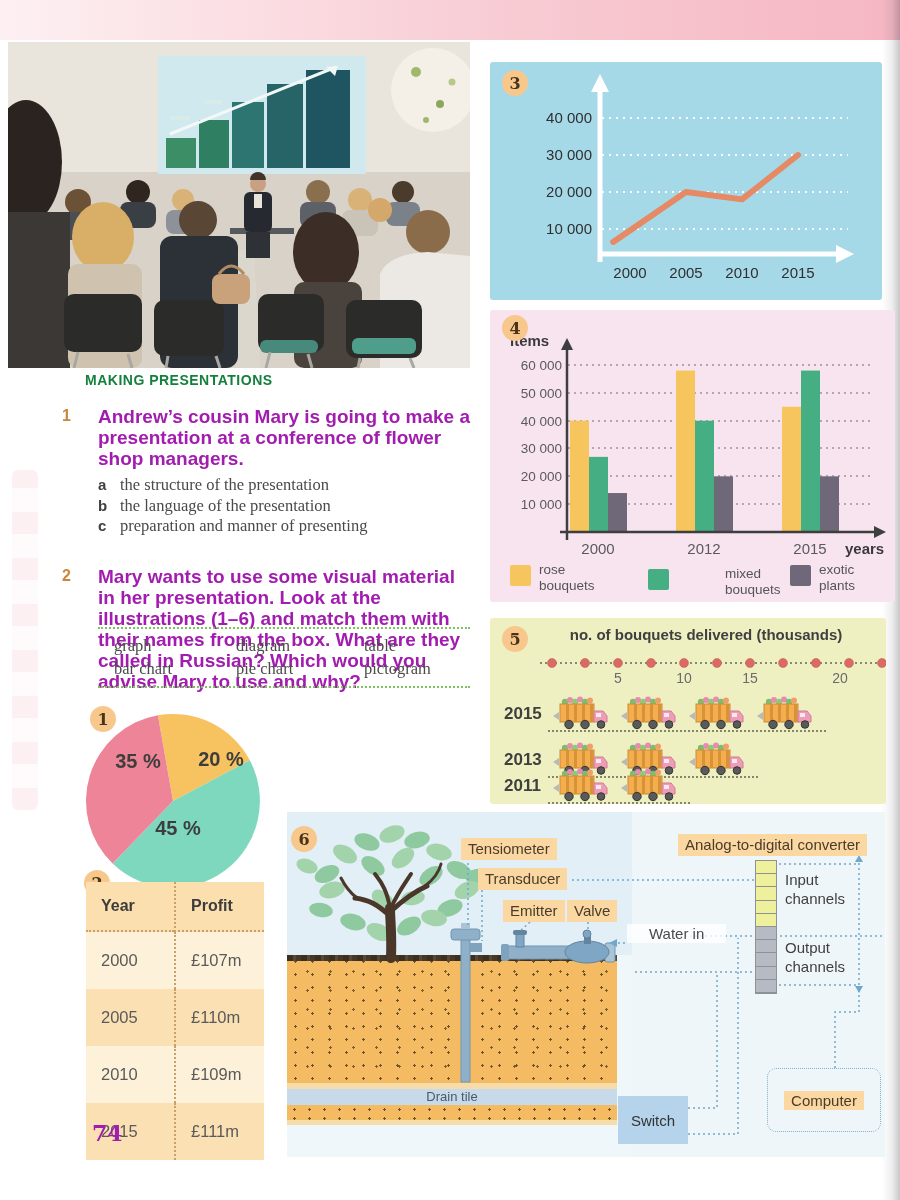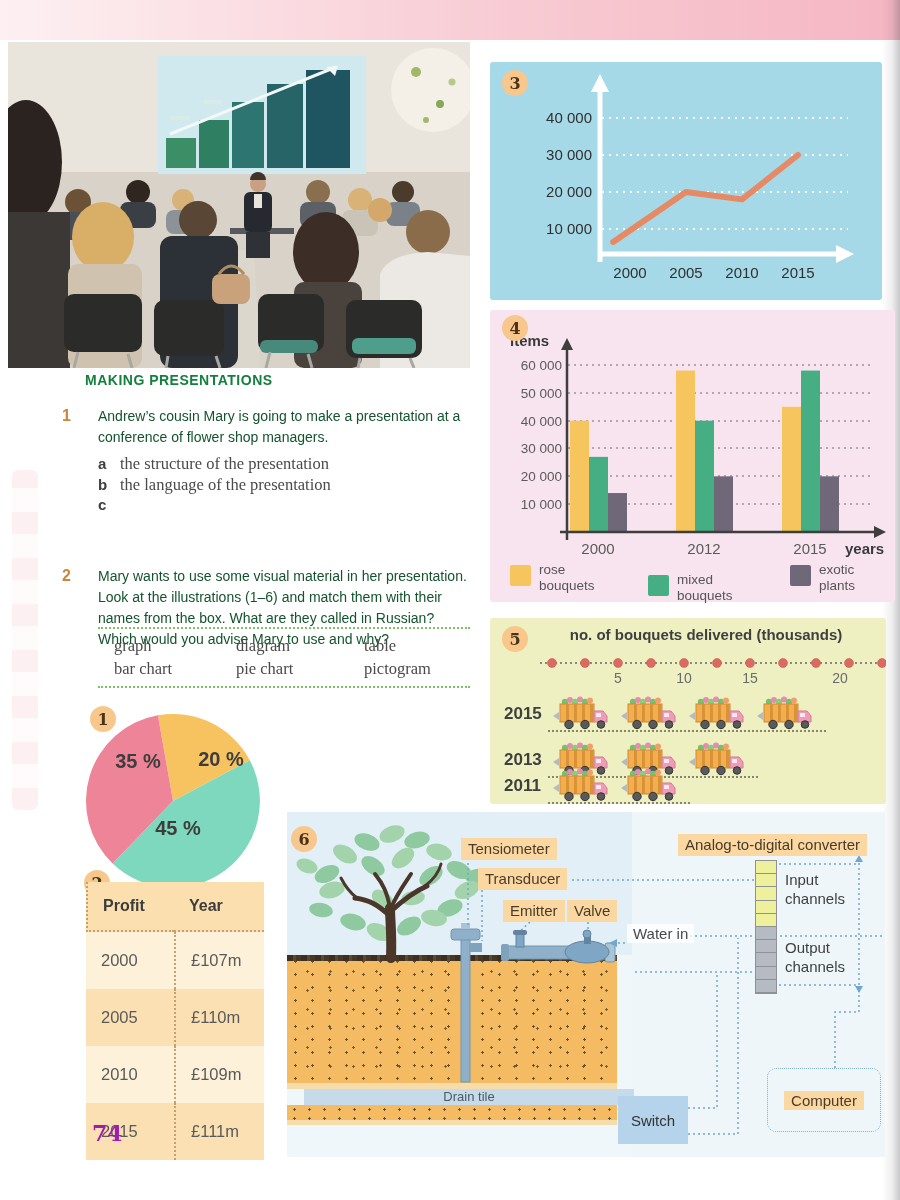--- a/index.html
+++ b/index.html
@@ -13,21 +13,21 @@
     background:linear-gradient(90deg,rgba(0,0,0,0) 0%,rgba(90,90,100,0.10) 55%,rgba(70,70,80,0.30) 100%);}
   .bleed{left:12px;top:470px;width:26px;height:340px;border-radius:6px;
     background:repeating-linear-gradient(0deg,rgba(238,150,170,0.14) 0 22px,rgba(238,150,170,0.04) 22px 46px);}
   
   .photo{left:8px;top:42px;width:462px;height:326px;background:#d8d2c8;}
   
   .heading{left:85px;top:372px;font-size:14px;font-weight:bold;color:#15803d;letter-spacing:.5px;}
   .ex{left:62px;width:412px;}
   .ex-num{position:absolute;left:0;top:1px;font-weight:bold;color:#c9873b;font-size:16px;}
   .ex-body{margin-left:36px;width:376px;}
-  .ex-intro{font-weight:normal;font-size:14px;line-height:21px;color:#14532d;}
+  .ex-intro{font-weight:bold;font-size:19px;line-height:21px;color:#a21caf;}
   .serif{font-family:"Liberation Serif",serif;color:#4a4a4a;}
   .prompt{font-size:16.5px;line-height:22px;margin-top:9px;}
   .optrow{font-size:16.5px;line-height:20.5px;display:flex;}
   .optletter{font-family:"Liberation Sans",sans-serif;font-weight:bold;color:#3f3f3f;
     width:22px;flex:0 0 22px;font-size:15px;}
   .wordbox{left:98px;top:627px;width:372px;border-top:2px dotted #7dc25e;border-bottom:2px dotted #7dc25e;
     padding:5px 0 6px 0;}
   .wb-row{display:grid;grid-template-columns:122px 128px 1fr;padding-left:16px;
     font-family:"Liberation Serif",serif;font-size:16.5px;color:#4a4a4a;line-height:23px;}
   
@@ -64,29 +64,29 @@
   .sky{left:0;top:0;width:345px;height:143px;background:#e2eff7;}
   .rightzone{left:345px;top:0;width:253px;height:345px;background:#eff6fa;}
   .soil{left:0;top:143px;width:330px;height:128px;background-color:#f5bb62;
     background-image:radial-gradient(circle,#6b512c 1.1px,transparent 1.4px),
                      radial-gradient(circle,#7a5c33 1px,transparent 1.3px);
     background-size:17px 13px,23px 19px;background-position:0 0,9px 7px;}
   .soil-surface{left:0;top:143px;width:330px;height:6px;
     background:repeating-linear-gradient(90deg,#3a2f20 0 6px,#5a4832 6px 9px,#453826 9px 14px);}
   .pale1{left:0;top:271px;width:330px;height:6px;background:#f7dcab;}
   .drain{left:0;top:277px;width:330px;height:16px;background:#c6daea;text-align:center;
-    font-size:13px;color:#4a5a66;line-height:16px;margin-left:17px;}
+    font-size:13px;color:#4a5a66;line-height:16px;}
   .soil2{left:0;top:293px;width:330px;height:15px;background-color:#f5bb62;
     background-image:radial-gradient(circle,#6b512c 1px,transparent 1.3px);background-size:15px 9px;}
   .pale2{left:0;top:308px;width:330px;height:5px;background:#f7dcab;}
   .dlabel{position:absolute;background:#fbd8a1;color:#4a3b2a;font-size:15px;line-height:20px;
     padding:1px 7px;white-space:nowrap;}
   .plainlabel{position:absolute;color:#3f3f3f;font-size:15px;line-height:19px;}
   .waterin{position:absolute;background:rgba(255,255,255,0.78);color:#4a4a4a;font-size:15px;
-    padding:1px 6px;white-space:nowrap;}
+    padding:1px 22px;white-space:nowrap;}
   .stack{left:468px;top:48px;width:22px;height:134px;display:grid;grid-template-rows:repeat(10,1fr);
     border:1px solid #8e9296;box-sizing:border-box;}
   .stack div{border-bottom:1px solid #8e9296;}
   .cell-in{background:#eef09c;} .cell-out{background:#b6bac3;}
   .switchbox{left:331px;top:284px;width:70px;height:48px;background:#b5d3ea;display:flex;
     align-items:center;justify-content:center;font-size:15px;color:#333;}
   .computerbox{left:480px;top:256px;width:112px;height:62px;border:1.6px dotted #7fb0d2;
     border-radius:9px;display:flex;align-items:center;justify-content:center;}
   .computerbox span{background:#fbd8a1;color:#4a3b2a;font-size:15px;padding:1px 7px;}
   .pagenum{left:92px;top:1120px;font-size:22px;font-weight:bold;color:#a21caf;
@@ -194,20 +194,21 @@
       <div class="optrow serif">
         <span class="optletter">a</span>
         <span>the structure of the presentation</span>
       </div>
       <div class="optrow serif">
         <span class="optletter">b</span>
         <span>the language of the presentation</span>
       </div>
       <div class="optrow serif">
         <span class="optletter">c</span>
+        <span>preparation and manner of presenting</span>
       </div>
     </div>
   </div>
 </div>
 
 <div class="abs ex" style="top:566px;">
   <span class="ex-num">2</span>
   <div class="ex-body">
     <div class="ex-intro">Mary wants to use some visual material in her presentation. Look at the illustrations (1–6) and match them with their names from the box. What are they called in Russian? Which would you advise Mary to use and why?</div>
   </div>
@@ -232,22 +233,22 @@
     <path d="M93,93 L169.8,52.2 A87,87 0 0 1 32.6,155.6 Z" fill="#7ed8bd"></path>
     <path d="M93,93 L32.6,155.6 A87,87 0 0 1 77.9,7.3 Z" fill="#ee8497"></path>
     <text x="58" y="60" text-anchor="middle" font-size="20" font-weight="bold" fill="#3d3d3d">35 %</text>
     <text x="141" y="58" text-anchor="middle" font-size="20" font-weight="bold" fill="#3d3d3d">20 %</text>
     <text x="98" y="127" text-anchor="middle" font-size="20" font-weight="bold" fill="#3d3d3d">45 %</text>
   </svg>
 
 <div class="abs badge" style="left:84px;top:870px;">2</div>
 <div class="abs ptable">
   <div class="tr">
+    <div class="cell hcell">Year</div>
     <div class="cell hcell c2">Profit</div>
-    <div class="cell hcell">Year</div>
   </div>
   <div class="tr row-a">
     <div class="cell">2000</div>
     <div class="cell c2">£107m</div>
   </div>
   <div class="tr row-b">
     <div class="cell">2005</div>
     <div class="cell c2">£110m</div>
   </div>
   <div class="tr row-a">
@@ -333,21 +334,21 @@
       <text x="214" y="244">2012</text>
       <text x="320" y="244">2015</text>
     </g>
     <text x="355" y="244" font-size="15" font-weight="bold" fill="#3a3a3a">years</text>
   </svg>
   <div class="legend-entry" style="left:20px;top:252px;">
     <div class="legend-sw" style="background:#f7c55e;"></div>
     <div class="legend-tx"><span>rose</span><br>
       <span>bouquets</span></div>
   </div>
-  <div class="legend-entry" style="left:158px;top:262px;">
+  <div class="legend-entry" style="left:158px;top:256px;gap:48px;">
     <div class="legend-sw" style="background:#45ae83;"></div>
     <div class="legend-tx"><span>mixed</span><br>
       <span>bouquets</span></div>
   </div>
   <div class="legend-entry" style="left:300px;top:252px;">
     <div class="legend-sw" style="background:#6f6878;"></div>
     <div class="legend-tx"><span>exotic</span><br>
       <span>plants</span></div>
   </div>
 </div>

